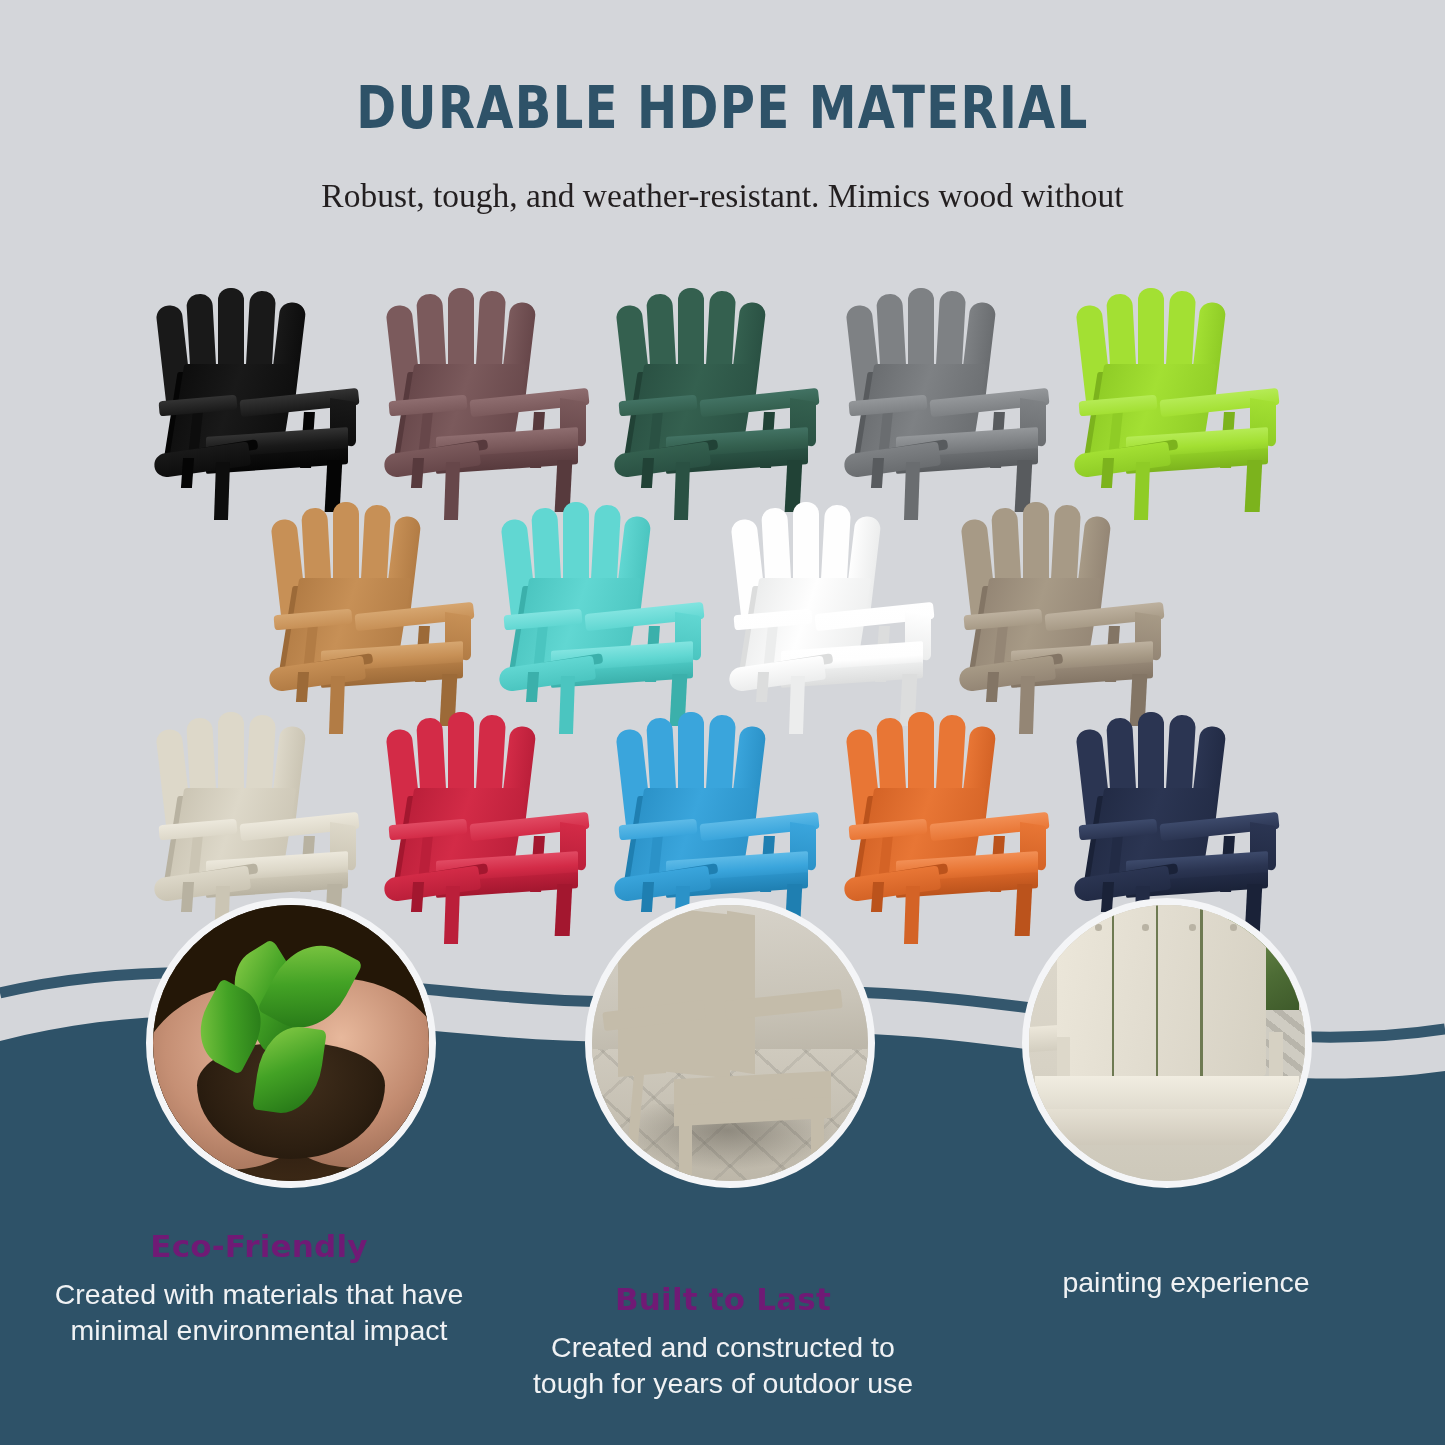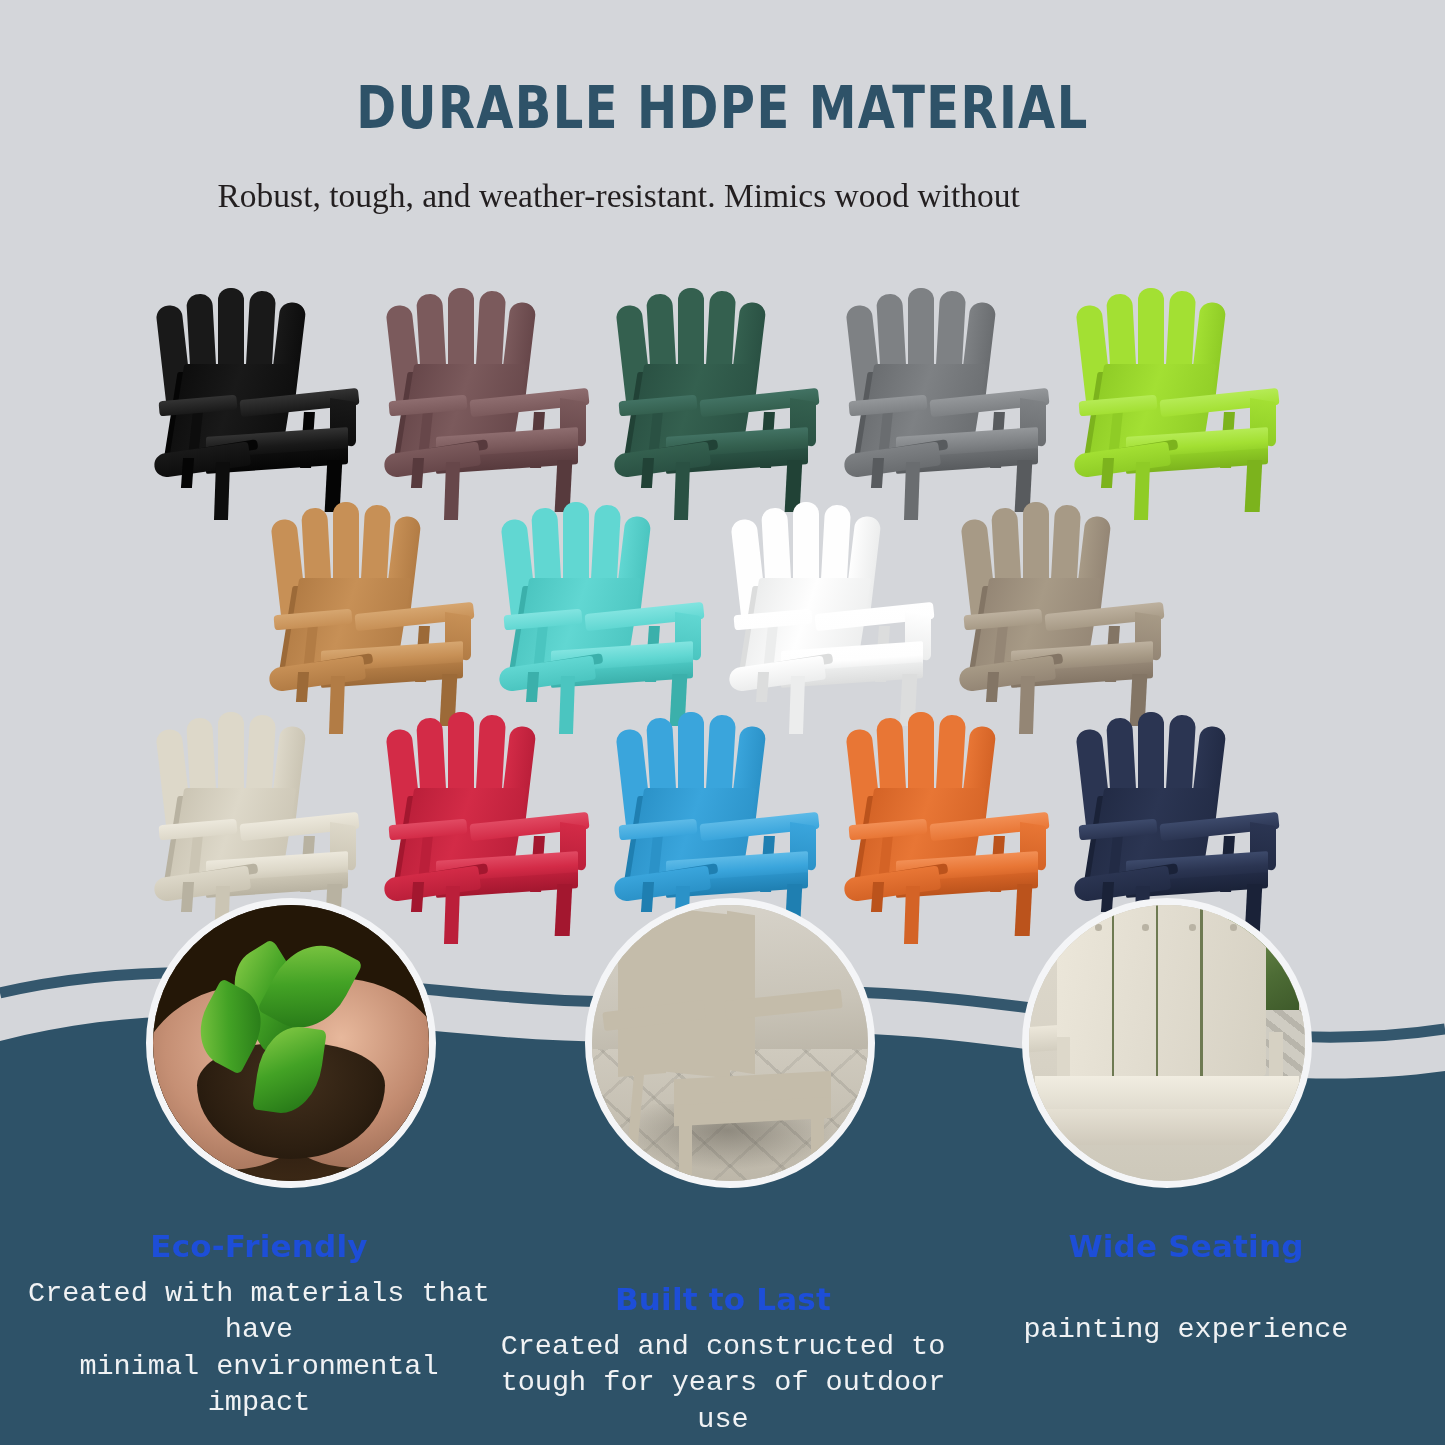--- a/index.html
+++ b/index.html
@@ -20,20 +20,21 @@
     font-weight:bold;
     font-size:58px;
     letter-spacing:1.5px;
     color:#2e5268;
     transform:scaleX(0.92);
   }
   .subline {
     position:absolute; left:50%; top:172px;
     transform:translateX(-50%);
     width:1010px;
+    text-align:center;
     font-family:"Liberation Serif","DejaVu Serif",serif;
     font-size:33.5px;
     line-height:1.42;
     color:#231f20;
   }
 
   
   .grid { position:absolute; left:0; top:272px; width:1445px; height:640px; }
   .chair-cell { position:absolute; width:230px; height:212px; }
 
@@ -181,25 +182,25 @@
   .p3 .post{ position:absolute; left:10%; top:48%; width:5%; height:44%; background:#ddd8ca;}
   .p3 .postr{ position:absolute; right:8%; top:46%; width:5%; height:44%; background:#d6d1c3;}
 
   
   .feat { position:absolute; width:470px; text-align:center; }
   .f1 { left:24px;  top:1228px; }
   .f2 { left:488px; top:1281px; }
   .f3 { left:951px; top:1228px; }
   .feat h3 {
     font-family:"DejaVu Sans","Liberation Sans",sans-serif;
-    font-weight:bold; font-size:31px; color:#1d4ed8; letter-spacing:.2px;
+    font-weight:bold; font-size:31px; color:#701a75; letter-spacing:.2px;
     margin-bottom:12px;
   }
   .feat p {
-    font-family:Liberation Mono, monospace;
+    font-family:Liberation Sans, sans-serif;
     font-size:28.5px; line-height:1.28; color:#f0f2f4;
   }
 </style>
 </head>
 <body style="background: rgb(212, 214, 218);">
 
 <div id="stage">
 
   <div class="wave">
     <svg viewBox="0 0 1445 500" preserveAspectRatio="none" aria-hidden="true">
@@ -630,20 +631,19 @@
     </p>
   </div>
   <div class="feat f2">
     <h3>Built to Last</h3>
     <p>
       <span>Created and constructed to</span><br>
       <span>tough for years of outdoor use</span>
     </p>
   </div>
   <div class="feat f3">
-    <h3>Wide Seating</h3>
     <p>
       <br>
       <span>painting experience</span>
     </p>
   </div>
 
 </div>
 
 </body></html>

